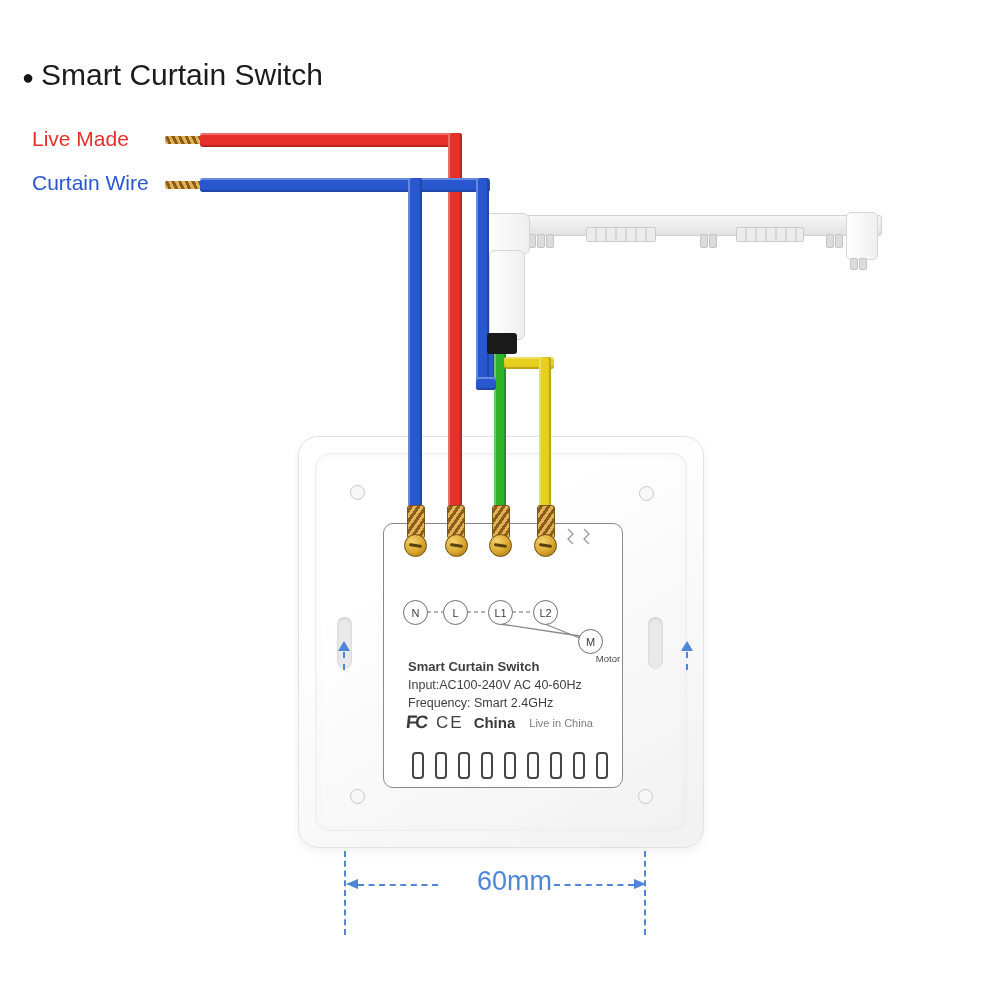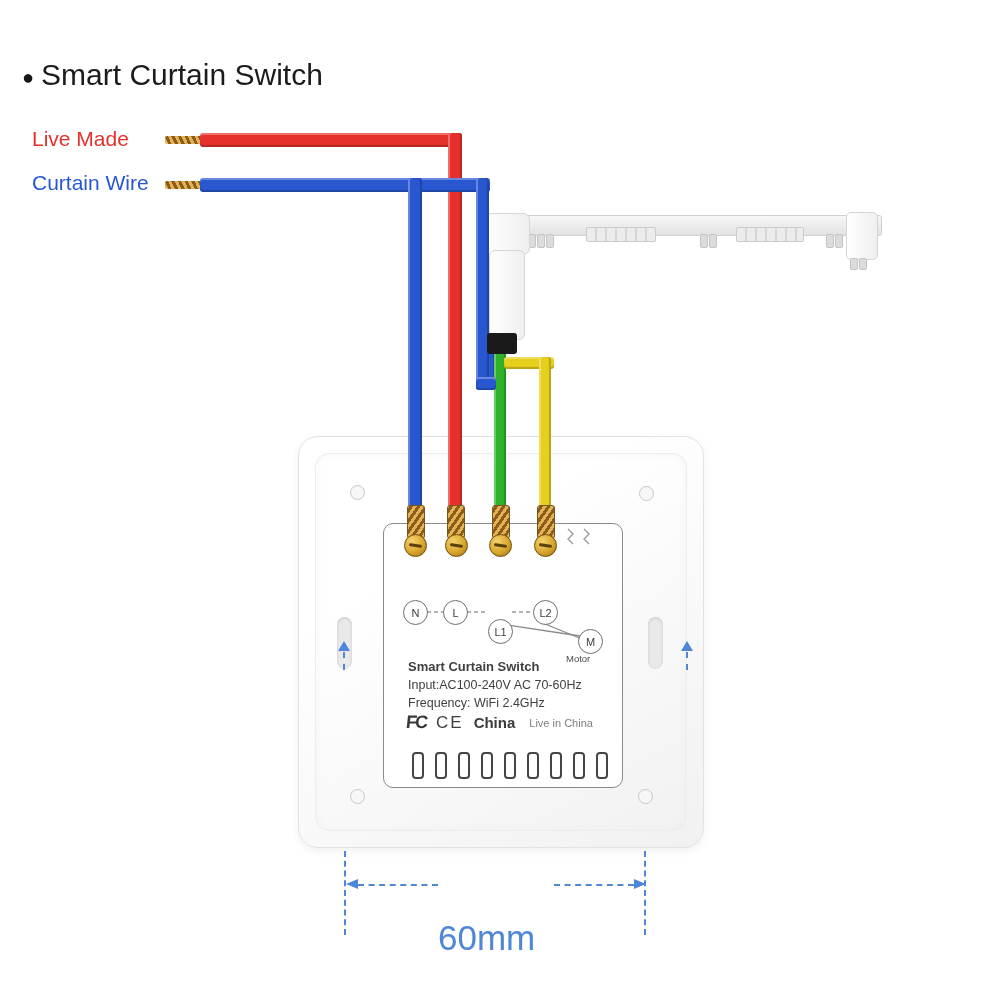--- a/index.html
+++ b/index.html
@@ -110,28 +110,28 @@
     <line x1="84" y1="89" x2="105" y2="89" stroke="#9a9a9a" stroke-width="1.5" stroke-dasharray="4 3"></line>
     <line x1="129" y1="89" x2="150" y2="89" stroke="#9a9a9a" stroke-width="1.5" stroke-dasharray="4 3"></line>
     <line x1="117" y1="101" x2="197" y2="113" stroke="#8a8a8a" stroke-width="1.3"></line>
     <line x1="162" y1="101" x2="199" y2="116" stroke="#8a8a8a" stroke-width="1.3"></line>
     <path d="M185,6 l5,5 -5,5 5,5" fill="none" stroke="#9c9c9c" stroke-width="1.4"></path>
     <path d="M201,6 l5,5 -5,5 5,5" fill="none" stroke="#9c9c9c" stroke-width="1.4"></path>
   </svg>
 
   <div class="term-circle" style="left:403px; top:600px;">N</div>
   <div class="term-circle" style="left:443px; top:600px;">L</div>
-  <div class="term-circle" style="left:488px; top:600px;margin-top:19px;">L1</div>
+  <div class="term-circle" style="left:488px; top:600px;">L1</div>
   <div class="term-circle" style="left:533px; top:600px;">L2</div>
   <div class="term-circle" style="left:578px; top:629px;">M</div>
-  <div class="mod-text" style="left:566px; top:653px; width:48px; font-size:9.5px; color:#4a4a4a; z-index:5;">Motor</div>
+  <div class="mod-text" style="left:584px; top:653px; width:48px; text-align:center; font-size:9.5px; color:#4a4a4a; z-index:5;">Motor</div>
 
   <div class="mod-text" style="left:408px; top:659px; font-size:13px; font-weight:600; z-index:5;">Smart Curtain Switch</div>
-  <div class="mod-text" style="left:408px; top:678px; font-size:12.5px; z-index:5;">Input:AC100-240V AC 70-60Hz</div>
-  <div class="mod-text" style="left:408px; top:696px; font-size:12.5px; z-index:5;">Frequency: WiFi 2.4GHz</div>
+  <div class="mod-text" style="left:408px; top:678px; font-size:12.5px; z-index:5;">Input:AC100-240V AC 40-60Hz</div>
+  <div class="mod-text" style="left:408px; top:696px; font-size:12.5px; z-index:5;">Frequency: Smart 2.4GHz</div>
 
   <div class="abs" style="left:406px; top:712px; display:flex; align-items:center; gap:10px; z-index:5;">
     <span style="font-size:18px; font-weight:800; letter-spacing:-2px; color:#3a3a3a; transform:skewX(-6deg);">FC</span>
     <span style="font-size:17px; letter-spacing:2px; color:#3f3f3f;">CE</span>
     <span style="font-size:15px; font-weight:700; color:#3a3a3a;">China</span>
     <span style="font-size:11px; color:#7e7e7e; margin-left:4px;">Live in China</span>
   </div>
 
   <div class="abs" style="left:412px; top:752px; display:flex; gap:11px; z-index:5;">
     <div class="vent"></div>
@@ -184,15 +184,15 @@
   <div class="dashv" style="left:343px; top:652px; height:18px; z-index:8;"></div>
   <div class="tri-up" style="left:681px; top:641px; z-index:8;"></div>
   <div class="dashv" style="left:686px; top:652px; height:18px; z-index:8;"></div>
 
   <div class="dashv" style="left:344px; top:851px; height:84px; z-index:8;"></div>
   <div class="dashv" style="left:644px; top:851px; height:84px; z-index:8;"></div>
   <div class="arr-l" style="left:346px; top:879px; z-index:8;"></div>
   <div class="dashh" style="left:358px; top:884px; width:80px; z-index:8;"></div>
   <div class="dashh" style="left:554px; top:884px; width:80px; z-index:8;"></div>
   <div class="arr-r" style="left:634px; top:879px; z-index:8;"></div>
-  <div class="abs" style="left:438px; top:918px; width:114px; text-align:left; font-size:35px; color:var(--dim,#4f86d8); z-index:8;">60mm</div>
+  <div class="abs" style="left:438px; top:866px; width:114px; text-align:right; font-size:27px; color:var(--dim,#4f86d8); z-index:8;">60mm</div>
 
 </div>
 
 </body></html>

